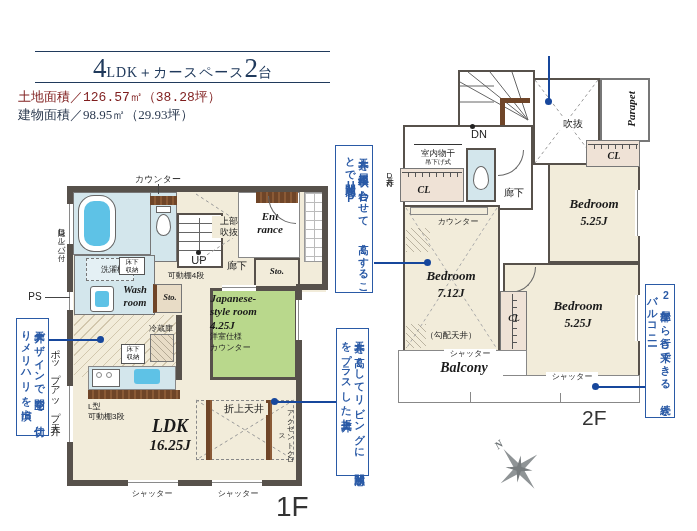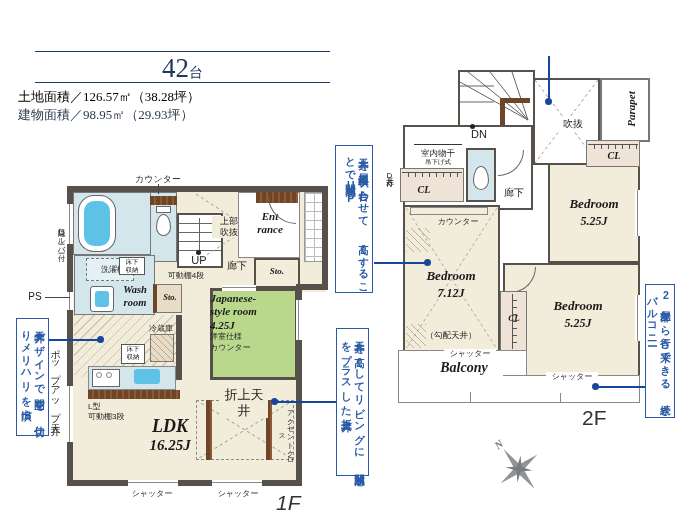--- a/index.html
+++ b/index.html
@@ -37,25 +37,26 @@
   svg.ov{position:absolute;overflow:visible;}
 </style>
 </head>
 <body>
 
 <div class="canvas">
 
   <div class="a" style="left:35px;top:51px;width:295px;height:1px;background:var(--navy);"></div>
   <div class="a navy" style="left:35px;top:53px;width:295px;height:29px;display:flex;align-items:baseline;justify-content:center;font-family:'Liberation Serif','DejaVu Serif',serif;">
     <span style="font-size:27px;">4</span>
+      <span style="font-size:14px;letter-spacing:1px;">LDK＋カースペース</span>
       <span style="font-size:27px;">2</span>
       <span style="font-size:14px;">台</span>
   </div>
   <div class="a" style="left:35px;top:82px;width:295px;height:1px;background:var(--navy);"></div>
-  <div class="a" style="left:18px;top:88px;font-size:13px;color:#000000;font-family:Liberation Serif, serif;">土地面積／126.57㎡（38.28坪）</div>
+  <div class="a" style="left:18px;top:88px;font-size:13px;color:#7f1d1d;font-family:Liberation Mono, monospace;">土地面積／126.57㎡（38.28坪）</div>
   <div class="a" style="left:18px;top:106px;font-size:13px;color:#2c3a50;font-family:'Liberation Serif','DejaVu Serif',serif;">建物面積／98.95㎡（29.93坪）</div>
 
   <div class="a room" style="left:70px;top:189px;width:256px;height:103px;"></div>
   <div class="a room" style="left:70px;top:290px;width:228px;height:193px;"></div>
 
   <div class="a aqua" style="left:73px;top:192px;width:79px;height:63px;border:1px solid #777;"></div>
   <div class="a" style="left:79px;top:196px;width:36px;height:55px;background:var(--tub);border:5px solid #fff;border-radius:15px;box-shadow:0 0 0 1px #666;"></div>
   <div class="a aqua" style="left:150px;top:192px;width:27px;height:70px;border:1px solid #777;"></div>
   <div class="a" style="left:156px;top:214px;width:15px;height:22px;background:#fff;border:1px solid #666;border-radius:50% 50% 50% 50%/60% 60% 40% 40%;"></div>
   <div class="a" style="left:156px;top:206px;width:15px;height:7px;background:#fff;border:1px solid #666;"></div>
@@ -123,21 +124,21 @@
     <span class="serif" style="font-size:18px;">LDK</span>
     <span class="serif" style="font-size:15px;">16.25J</span>
   </div>
   <div class="a" style="left:196px;top:400px;width:98px;height:60px;border:1px dashed #888;"></div>
   <svg class="ov" style="left:196px;top:400px;" width="98" height="60">
     <line x1="0" y1="0" x2="98" y2="60" stroke="#999" stroke-width="1" stroke-dasharray="3,3"></line>
     <line x1="98" y1="0" x2="0" y2="60" stroke="#999" stroke-width="1" stroke-dasharray="3,3"></line>
   </svg>
   <div class="a brown" style="left:206px;top:400px;width:6px;height:60px;"></div>
   <div class="a brown" style="left:266px;top:400px;width:6px;height:60px;"></div>
-  <div class="a lbl" style="left:220px;top:387px;width:48px;font-size:13px;background:var(--cream);">折上天井</div>
+  <div class="a lbl" style="left:220px;top:403px;width:48px;font-size:10px;background:var(--cream);">折上天井</div>
   <div class="a vtx lbl" style="left:283px;top:402px;width:11px;height:62px;font-size:7px;letter-spacing:0;">アクセントクロス</div>
 
   <div class="a wall" style="left:67px;top:186px;width:261px;height:6px;"></div>
   <div class="a wall" style="left:67px;top:186px;width:6px;height:300px;"></div>
   <div class="a wall" style="left:67px;top:480px;width:235px;height:6px;"></div>
   <div class="a wall" style="left:322px;top:186px;width:6px;height:103px;"></div>
   <div class="a wall" style="left:296px;top:284px;width:32px;height:6px;"></div>
   <div class="a wall" style="left:296px;top:284px;width:6px;height:202px;"></div>
 
   <div class="a winV" style="left:67px;top:204px;width:6px;height:40px;"></div>
@@ -149,21 +150,21 @@
   <div class="a winH" style="left:222px;top:285px;width:34px;height:6px;"></div>
 
   <div class="a lbl" style="left:134px;top:174px;width:48px;font-size:9px;">カウンター</div>
   <div class="a" style="left:158px;top:184px;width:1px;height:10px;background:#444;"></div>
   <div class="a vtx lbl" style="left:55px;top:198px;width:11px;height:76px;font-size:7.5px;letter-spacing:0;">目隠しルーバー付</div>
   <div class="a lbl" style="left:24px;top:291px;width:22px;font-size:10px;">PS</div>
   <div class="a" style="left:45px;top:297px;width:25px;height:1px;background:#444;"></div>
   <div class="a vtx" style="left:48px;top:342px;width:14px;height:96px;font-size:10px;color:#222;">ポップアップ天井</div>
   <div class="a lbl" style="left:122px;top:489px;width:60px;">シャッター</div>
   <div class="a lbl" style="left:208px;top:489px;width:60px;">シャッター</div>
-  <div class="a" style="left:276px;top:491px;font-size:21px;color:#333;font-style:italic;">1F</div>
+  <div class="a" style="left:276px;top:491px;font-size:28px;color:#333;">1F</div>
 
   <div class="a" style="left:403px;top:125px;width:130px;height:85px;background:#fff;border:2px solid var(--wall);"></div>
   <div class="a" style="left:458px;top:70px;width:77px;height:57px;background:#fff;border:2.5px solid var(--wall);"></div>
   <svg class="ov" style="left:460px;top:72px;" width="72" height="52">
     <line x1="68" y1="48" x2="0" y2="10" stroke="#666" stroke-width="1"></line>
     <line x1="68" y1="48" x2="8" y2="0" stroke="#666" stroke-width="1"></line>
     <line x1="68" y1="48" x2="30" y2="0" stroke="#666" stroke-width="1"></line>
     <line x1="68" y1="48" x2="52" y2="0" stroke="#666" stroke-width="1"></line>
     <line x1="0" y1="14" x2="34" y2="14" stroke="#666" stroke-width="1"></line>
     <line x1="0" y1="30" x2="34" y2="30" stroke="#666" stroke-width="1"></line>

